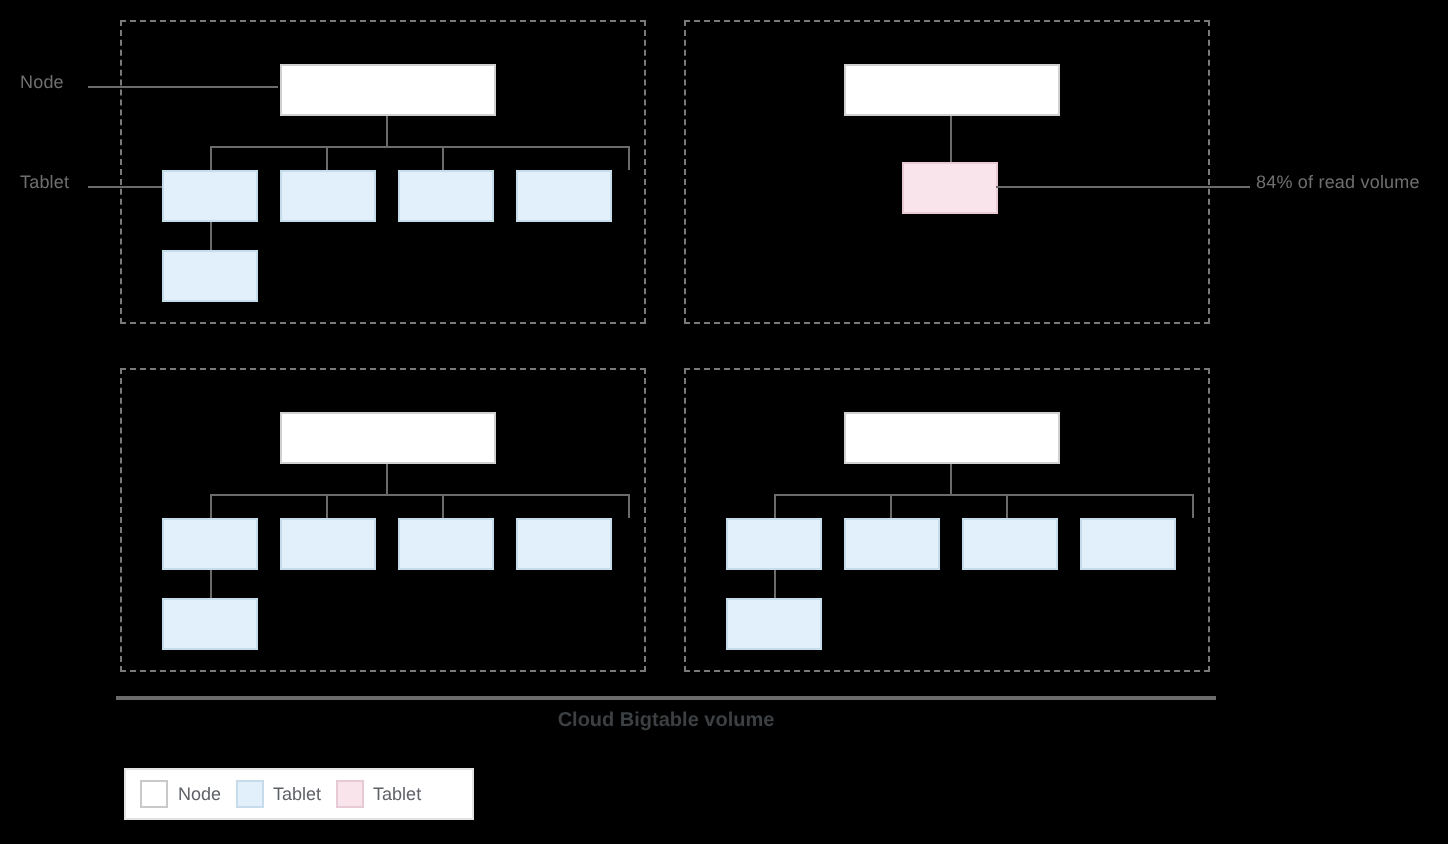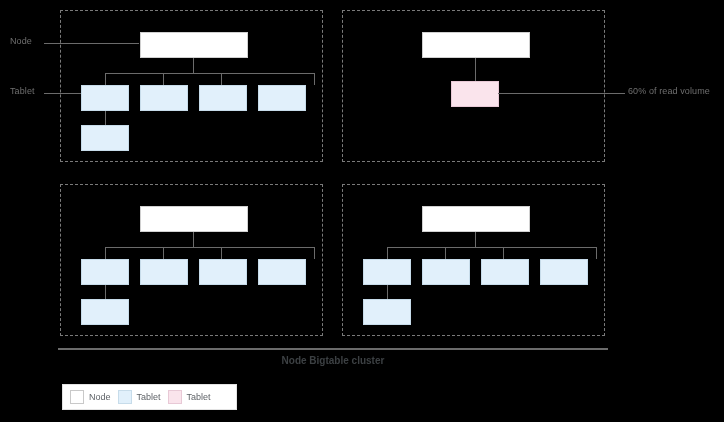--- a/index.html
+++ b/index.html
@@ -150,21 +150,21 @@
 <div class="quadrant" style="left:342px; top:10px; width:263px; height:152px;">
 
   <div class="box box-node" style="left:79px; top:21px; width:108px; height:26px;"></div>
 
   <div class="line-v" style="left:132px; top:47px; height:23px;"></div>
 
   <div class="box box-tablet-hot" style="left:108px; top:70px; width:48px; height:26px;"></div>
 </div>
 
 <div class="line-h" style="left:498px; top:93px; width:127px;"></div>
-<div class="callout-label" style="left:628px; top:86px;">60% of read volume</div>
+<div class="callout-label" style="left:628px; top:86px;">84% of read volume</div>
 
 <div class="quadrant" style="left:60px; top:184px; width:263px; height:152px;">
 
   <div class="box box-node" style="left:79px; top:21px; width:108px; height:26px;"></div>
 
   <div class="line-v" style="left:132px; top:47px; height:15px;"></div>
   <div class="line-h" style="left:44px; top:62px; width:209px;"></div>
   <div class="line-v" style="left:44px; top:62px; height:12px;"></div>
   <div class="line-v" style="left:102px; top:62px; height:12px;"></div>
   <div class="line-v" style="left:160px; top:62px; height:12px;"></div>
@@ -193,21 +193,21 @@
   <div class="box box-tablet" style="left:20px; top:74px; width:48px; height:26px;"></div>
   <div class="box box-tablet" style="left:79px; top:74px; width:48px; height:26px;"></div>
   <div class="box box-tablet" style="left:138px; top:74px; width:48px; height:26px;"></div>
   <div class="box box-tablet" style="left:197px; top:74px; width:48px; height:26px;"></div>
 
   <div class="line-v" style="left:44px; top:100px; height:14px;"></div>
   <div class="box box-tablet" style="left:20px; top:114px; width:48px; height:26px;"></div>
 </div>
 
 <div class="cluster-rule" style="left:58px; top:348px; width:550px;"></div>
-<div class="cluster-caption" style="left:58px; top:355px; width:550px;">Node Bigtable cluster</div>
+<div class="cluster-caption" style="left:58px; top:355px; width:550px;">Cloud Bigtable volume</div>
 
 <div class="legend">
   <div class="legend-item">
     <span class="legend-swatch" style="background:#ffffff;"></span>
     <span class="legend-text">Node</span>
   </div>
   <div class="legend-item">
     <span class="legend-swatch" style="background:#e1f0fb; border-color:#c7dcea;"></span>
     <span class="legend-text">Tablet</span>
   </div>

